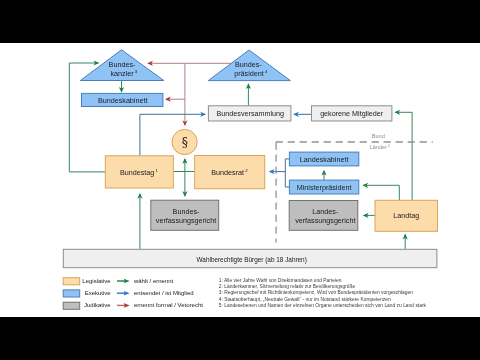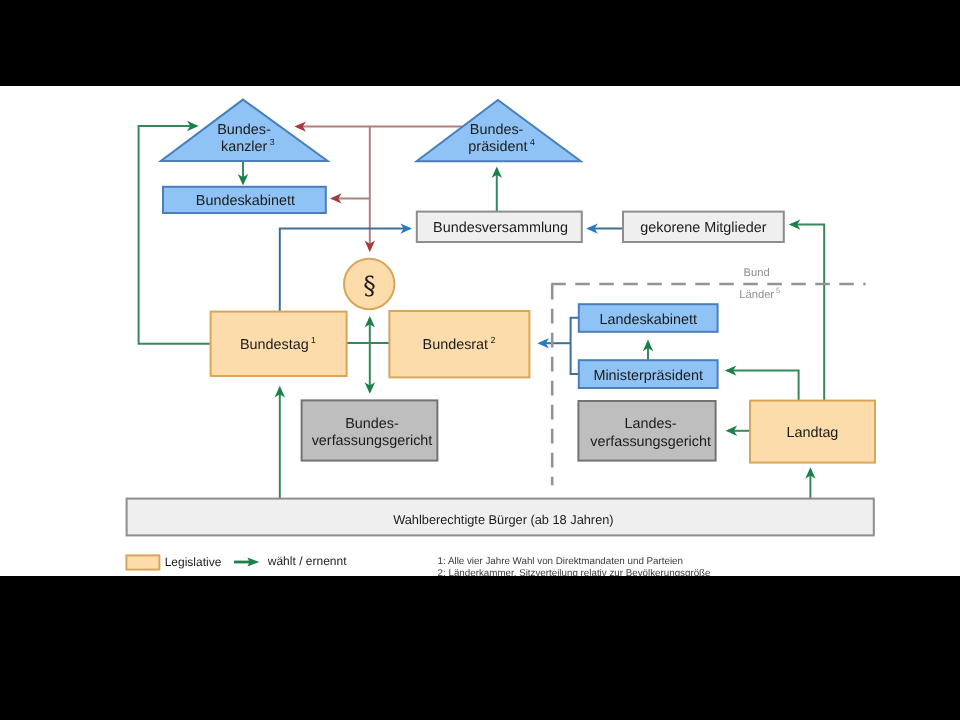--- a/index.html
+++ b/index.html
@@ -1,16 +1,16 @@
 <!DOCTYPE html>
 <html><head>
 <meta charset="utf-8">
 <style>
   html,body{margin:0;padding:0;background:#000;}
-  #stage{position:relative;width:480px;height:288px;background:#000;overflow:hidden;
+  #stage{position:relative;width:480px;height:360px;background:#000;overflow:hidden;
     font-family:"Liberation Sans",sans-serif;}
   #canvas{position:absolute;left:0;top:43px;width:480px;height:274px;background:#fff;}
   svg#diagram{position:absolute;left:0;top:0;display:block;}
 </style>
 </head>
 <body>
 
 <div id="stage">
   <div id="canvas">
     <svg id="diagram" width="480" height="274" viewBox="0 43 480 274">

